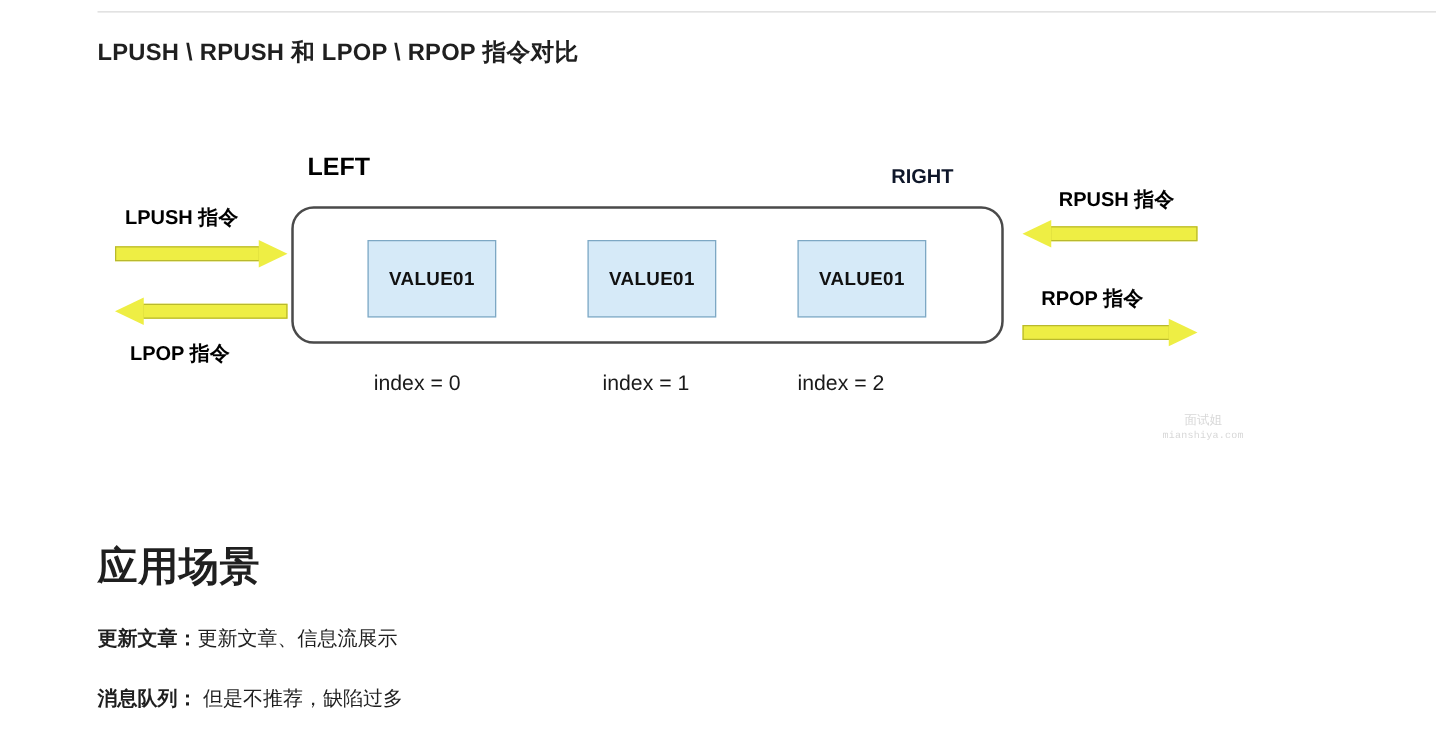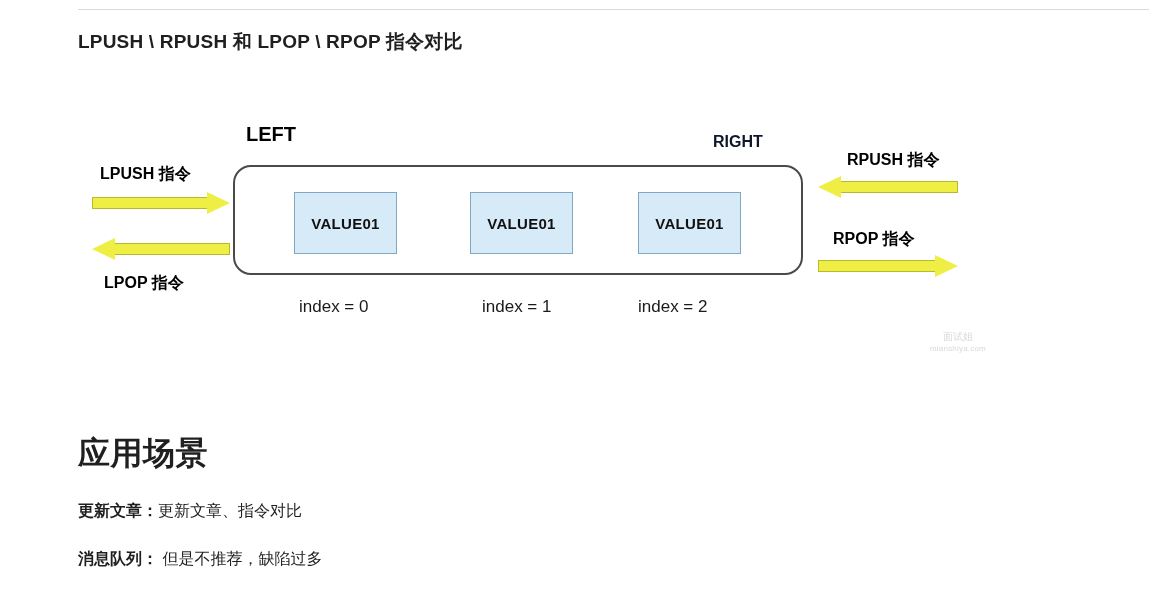--- a/index.html
+++ b/index.html
@@ -152,21 +152,21 @@
 
   .watermark {
     position: absolute;
     left: 930px;
     top: 312px;
     text-align: center;
     color: #d8d8d8;
     line-height: 1.25;
   }
   .watermark .wm1 { font-size: 10px; margin-top: 19px; }
-  .watermark .wm2 { font-size: 8px; letter-spacing: 0.2px; }
+  .watermark .wm2 { font-size: 8px; letter-spacing: 0.2px; font-family: Liberation Mono, monospace; }
 
   
   .section-title {
     position: absolute;
     left: 78px;
     top: 432px;
     font-size: 32px;
     font-weight: bold;
     color: #1f1f1f;
     letter-spacing: 0.5px;
@@ -228,18 +228,18 @@
 
   <div class="watermark">
     <div class="wm1">面试姐</div>
     <div class="wm2">mianshiya.com</div>
   </div>
 </div>
 
 <div class="section-title">应用场景</div>
 
 <div class="para para1">
-  <span class="strong">更新文章：</span><span>更新文章、指令对比</span>
+  <span class="strong">更新文章：</span><span>更新文章、信息流展示</span>
 </div>
 
 <div class="para para2">
   <span class="strong">消息队列：</span><span> 但是不推荐，缺陷过多</span>
 </div>
 
 </body></html>

